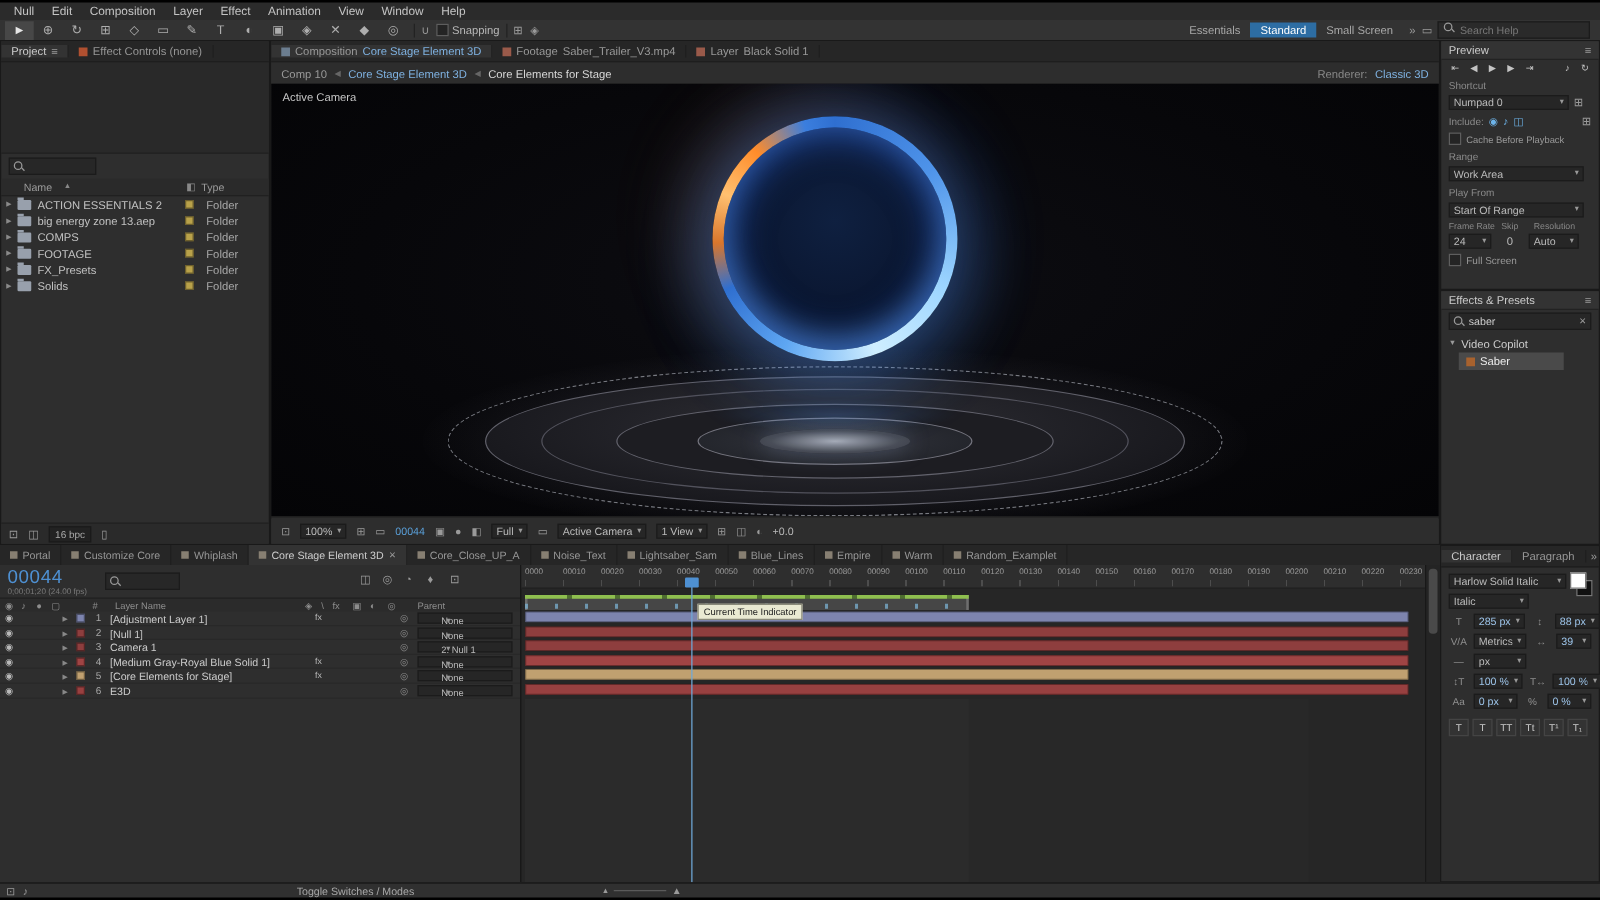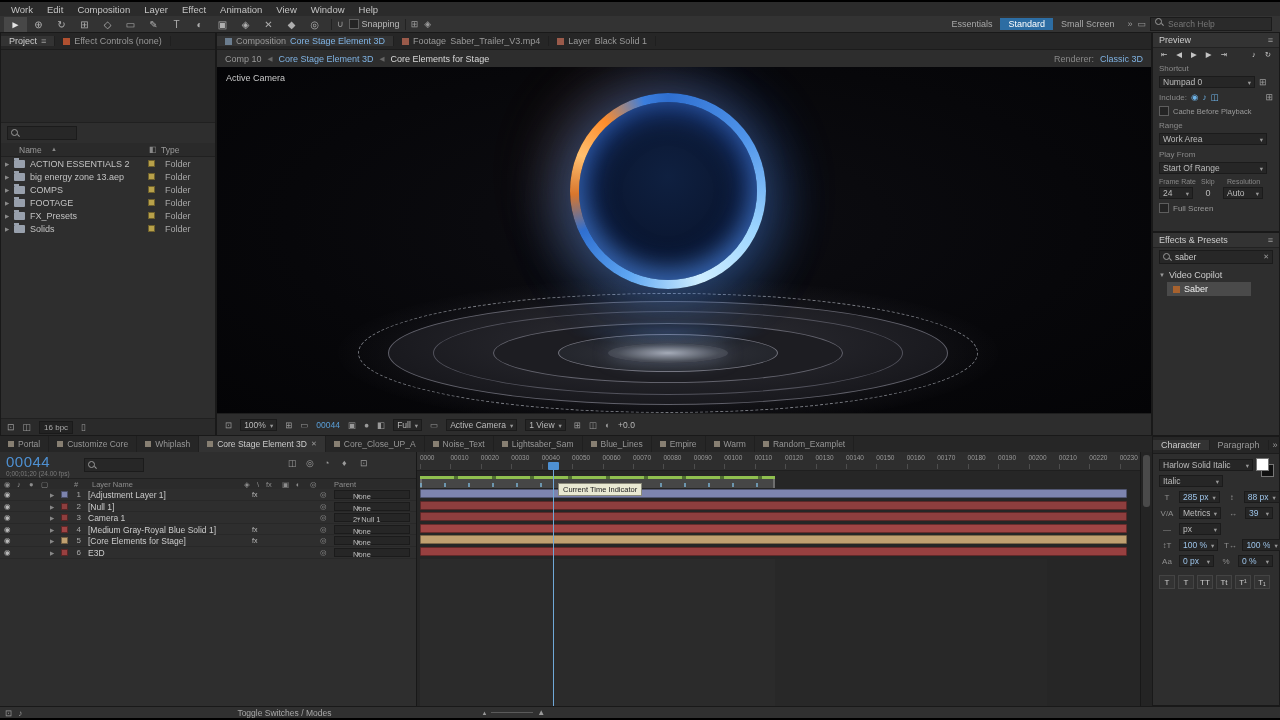--- a/index.html
+++ b/index.html
@@ -5,21 +5,21 @@
 html,body{margin:0;padding:0;background:#000}
 #app{position:relative;width:1280px;height:720px;background:#000;overflow:hidden;
      font-family:"Liberation Sans",sans-serif;font-size:9px;color:#b8b8b8;
      -webkit-user-select:none;user-select:none;cursor:default}
 .p{position:absolute}
 .panel{position:absolute;background:#2e2e2e;border:1px solid #191919;box-sizing:border-box}
 .tabbar{display:flex;align-items:center;background:#262626;height:16px;border-bottom:1px solid #1c1c1c;overflow:hidden}
 .tab{display:flex;align-items:center;gap:4px;padding:0 8px;color:#979797;font-size:9px;white-space:nowrap;border-right:1px solid #1f1f1f}
 .tab.active{background:#333;color:#ccc}
 .sq{width:7px;height:7px;display:inline-block;background:#888;flex:none}
-.dd{display:inline-flex;align-items:flex-end;background:#262626;border:1px solid #1b1b1b;color:#bbb;
+.dd{display:inline-flex;align-items:flex-start;background:#262626;border:1px solid #1b1b1b;color:#bbb;
     padding:0 3px;height:12px;font-size:8.5px;white-space:nowrap;box-sizing:border-box}
 .dd .grow{flex:1;overflow:hidden}
 .dda{margin-left:4px;font-size:6.5px;color:#999;flex:none}
 .mag{position:relative;width:9px;height:9px;display:inline-block;flex:none}
 .mag::before{content:"";position:absolute;left:0;top:0;width:5px;height:5px;border:1px solid #999;border-radius:50%}
 .mag::after{content:"";position:absolute;left:6px;top:6px;width:3px;height:1px;background:#999;transform:rotate(45deg)}
 .cb{width:8px;height:8px;border:1px solid #5e5e5e;background:#242424;display:inline-block;flex:none}
 .ic{color:#9a9a9a}
 input{background:transparent;border:none;outline:none;color:#ccc;font-family:"Liberation Sans",sans-serif;font-size:8.5px;width:100%;padding:0}
 input::placeholder{color:#777}
@@ -124,21 +124,21 @@
 .vthumb{position:absolute;left:2px;top:3px;width:7px;height:52px;background:#4a4a4a;border-radius:3px}
 
 #bb{left:0;top:706px;width:1280px;height:11px;background:#303030;border-top:1px solid #191919;display:flex;align-items:center;font-size:8.5px;color:#a8a8a8}
 .zoomline{width:42px;height:1px;background:#5a5a5a;margin:0 4px}
 </style>
 </head>
 <body>
 <div id="app">
 
 <div id="mb" class="p">
-  <span class="menu-item">Work</span>
+  <span class="menu-item">Null</span>
       <span class="menu-item">Edit</span>
       <span class="menu-item">Composition</span>
       <span class="menu-item">Layer</span>
       <span class="menu-item">Effect</span>
       <span class="menu-item">Animation</span>
       <span class="menu-item">View</span>
       <span class="menu-item">Window</span>
       <span class="menu-item">Help</span>
 </div>
 

